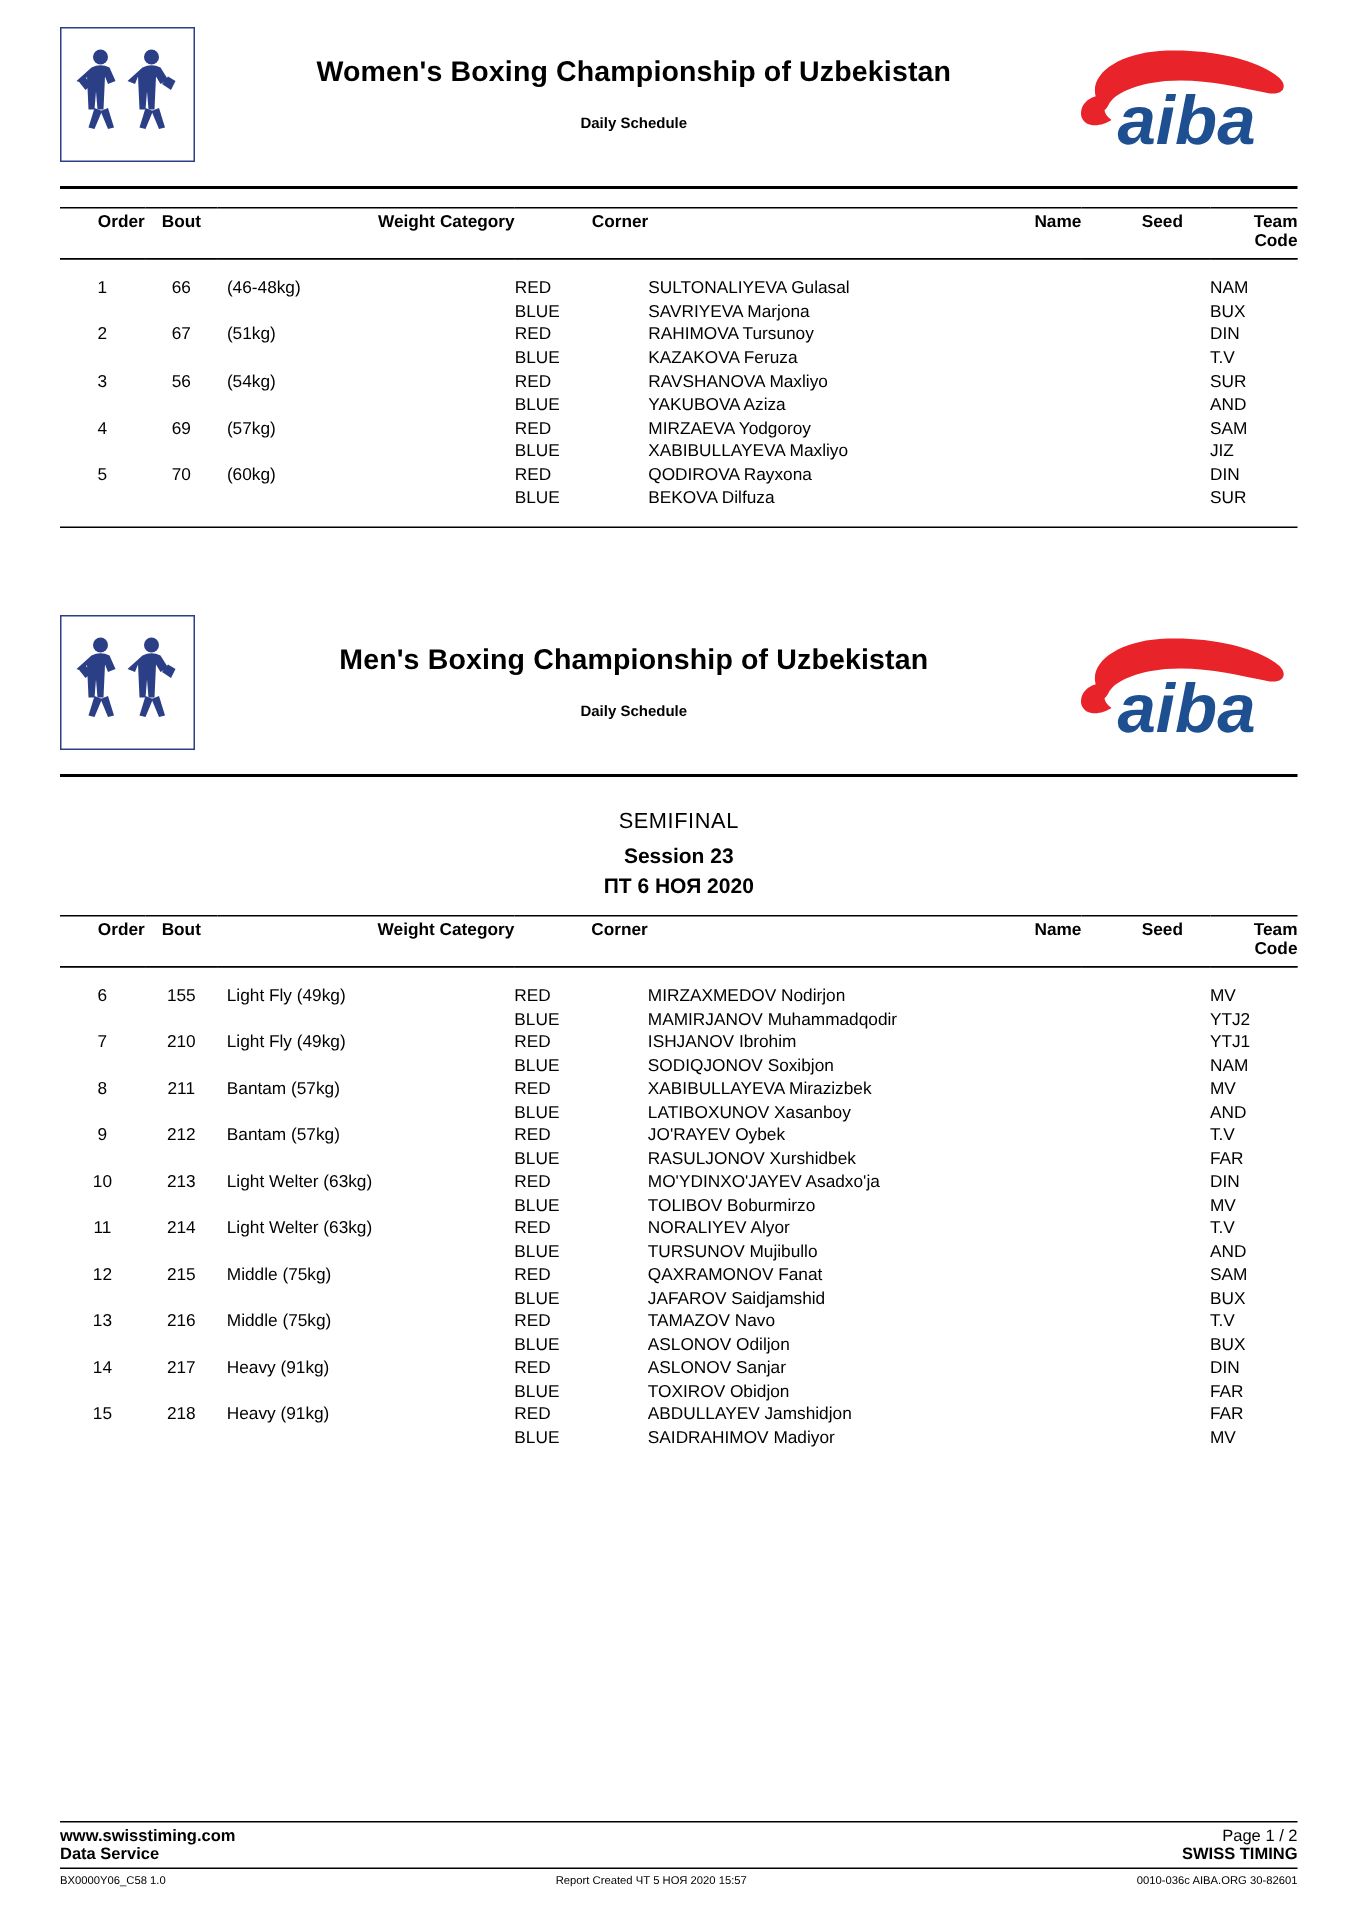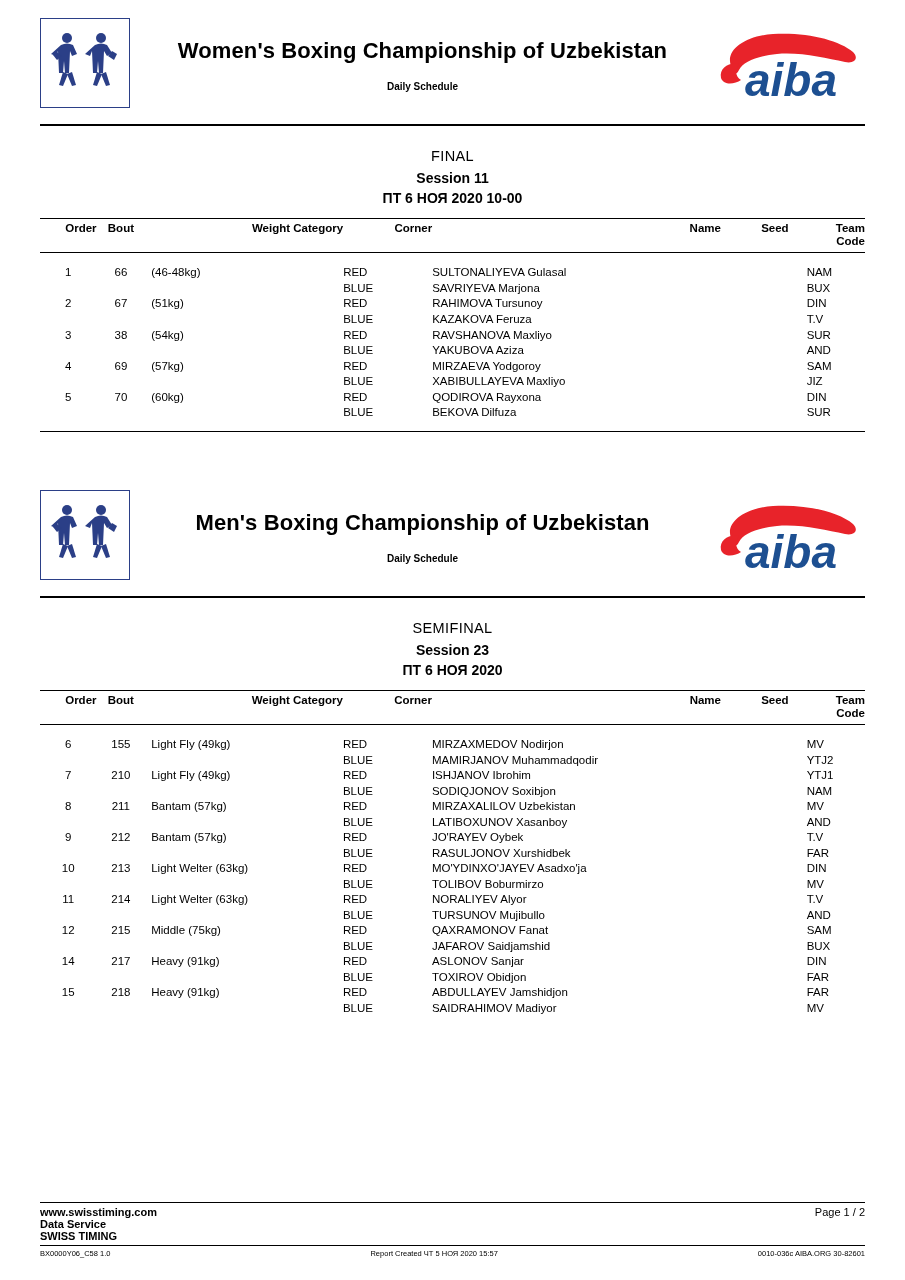--- a/index.html
+++ b/index.html
@@ -41,21 +41,21 @@
     justify-content: center;
     flex: 0 0 auto;
   }
   .logo-box svg { display:block; }
   .header-titles {
     flex: 1 1 auto;
     text-align: center;
     padding-top: 20px;
   }
   .header-title {
-    font-size: 22px;
+    font-size: 19px;
     font-weight: bold;
     letter-spacing: .1px;
   }
   .header-subtitle {
     font-size: 10px;
     font-weight: bold;
     margin-top: 17px;
   }
   .aiba-logo {
     width: 150px;
@@ -151,21 +151,20 @@
     font-size: 11px;
     font-weight: bold;
     padding-top: 3px;
   }
   .footer-row2 {
     display: flex;
     justify-content: space-between;
     font-size: 11px;
     font-weight: bold;
     padding-bottom: 3px;
-    flex-direction: column;
   }
   .footer-rule-bottom { border-top: 1px solid #000; }
   .footer-row3 {
     display: flex;
     justify-content: space-between;
     font-size: 7.5px;
     padding-top: 3px;
   }
   .footer-row3 .mid { flex: 0 0 auto; }
 </style>
@@ -200,25 +199,20 @@
         <path d="M16 44 C10 28 30 14 58 12 C92 10 124 18 138 30 C144 36 140 42 130 40 C110 36 86 30 62 32 C42 34 28 40 24 48 C21 54 18 52 16 44 Z" fill="#e8232a"></path>
         <path d="M6 56 C4 46 14 40 24 42 C20 48 20 54 26 58 C20 62 9 64 6 56 Z" fill="#e8232a"></path>
         <g fill="#1d4f91" font-family="Liberation Sans, sans-serif" font-weight="bold" font-style="italic">
           <text x="30" y="74" font-size="46">aiba</text>
         </g>
       </svg>
     </div>
   </div>
   <div class="hr-thick"></div>
 
-  <div class="session-block">
-    <div class="round-name">FINAL</div>
-    <div class="session-name">Session 11</div>
-    <div class="session-date">ПТ 6 НОЯ 2020  10-00</div>
-  </div>
 
   <table class="sched">
     <thead>
       <tr>
         <th class="col-order">Order</th>
         <th class="col-bout">Bout</th>
         <th class="col-weight">Weight Category</th>
         <th class="col-corner">Corner</th>
         <th class="col-name">Name</th>
         <th class="col-seed">Seed</th>
@@ -264,21 +258,21 @@
           <span class="line2"></span>
           <span class="line2"></span>
         </td>
         <td>
           <span class="line2">DIN</span>
           <span class="line2">T.V</span>
         </td>
       </tr>
       <tr class="bout-row">
         <td class="c-order">3</td>
-        <td class="c-bout">38</td>
+        <td class="c-bout">56</td>
         <td class="c-weight">(54kg)</td>
         <td>
           <span class="line2 corner-red">RED</span>
           <span class="line2 corner-blue">BLUE</span>
         </td>
         <td>
           <span class="line2">RAVSHANOVA Maxliyo</span>
           <span class="line2">YAKUBOVA Aziza</span>
         </td>
         <td class="col-seed">
@@ -435,21 +429,21 @@
       </tr>
       <tr class="bout-row">
         <td class="c-order">8</td>
         <td class="c-bout">211</td>
         <td class="c-weight">Bantam (57kg)</td>
         <td>
           <span class="line2 corner-red">RED</span>
           <span class="line2 corner-blue">BLUE</span>
         </td>
         <td>
-          <span class="line2">MIRZAXALILOV Uzbekistan</span>
+          <span class="line2">XABIBULLAYEVA Mirazizbek</span>
           <span class="line2">LATIBOXUNOV Xasanboy</span>
         </td>
         <td class="col-seed">
           <span class="line2"></span>
           <span class="line2"></span>
         </td>
         <td>
           <span class="line2">MV</span>
           <span class="line2">AND</span>
         </td>
@@ -528,20 +522,41 @@
         <td>
           <span class="line2">QAXRAMONOV Fanat</span>
           <span class="line2">JAFAROV Saidjamshid</span>
         </td>
         <td class="col-seed">
           <span class="line2"></span>
           <span class="line2"></span>
         </td>
         <td>
           <span class="line2">SAM</span>
+          <span class="line2">BUX</span>
+        </td>
+      </tr>
+      <tr class="bout-row">
+        <td class="c-order">13</td>
+        <td class="c-bout">216</td>
+        <td class="c-weight">Middle (75kg)</td>
+        <td>
+          <span class="line2 corner-red">RED</span>
+          <span class="line2 corner-blue">BLUE</span>
+        </td>
+        <td>
+          <span class="line2">TAMAZOV Navo</span>
+          <span class="line2">ASLONOV Odiljon</span>
+        </td>
+        <td class="col-seed">
+          <span class="line2"></span>
+          <span class="line2"></span>
+        </td>
+        <td>
+          <span class="line2">T.V</span>
           <span class="line2">BUX</span>
         </td>
       </tr>
       <tr class="bout-row">
         <td class="c-order">14</td>
         <td class="c-bout">217</td>
         <td class="c-weight">Heavy (91kg)</td>
         <td>
           <span class="line2 corner-red">RED</span>
           <span class="line2 corner-blue">BLUE</span>

